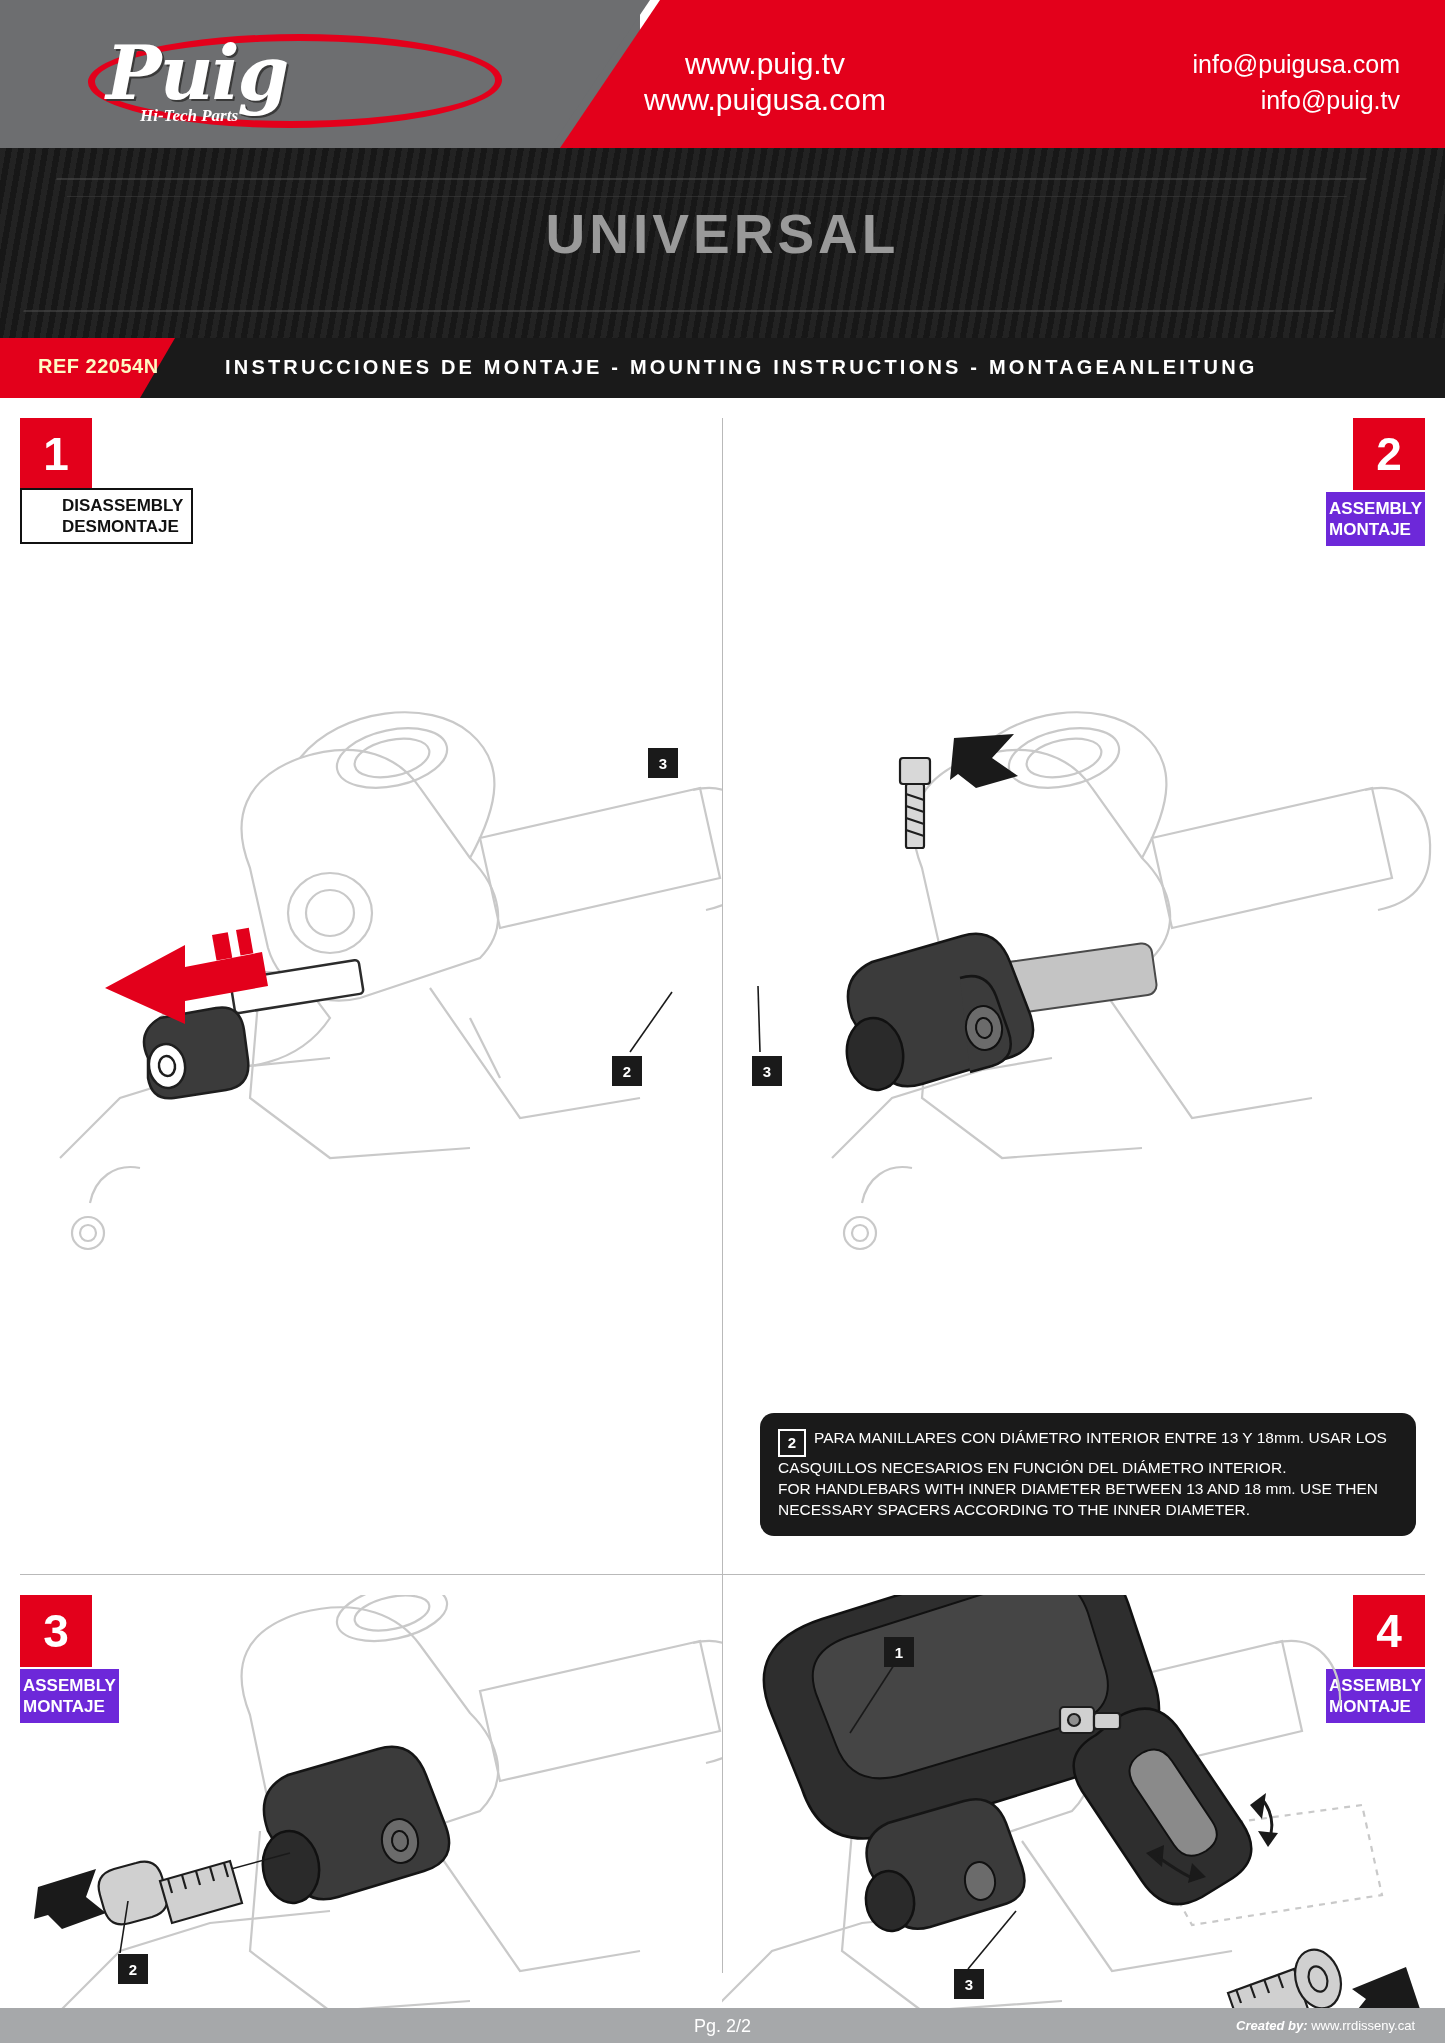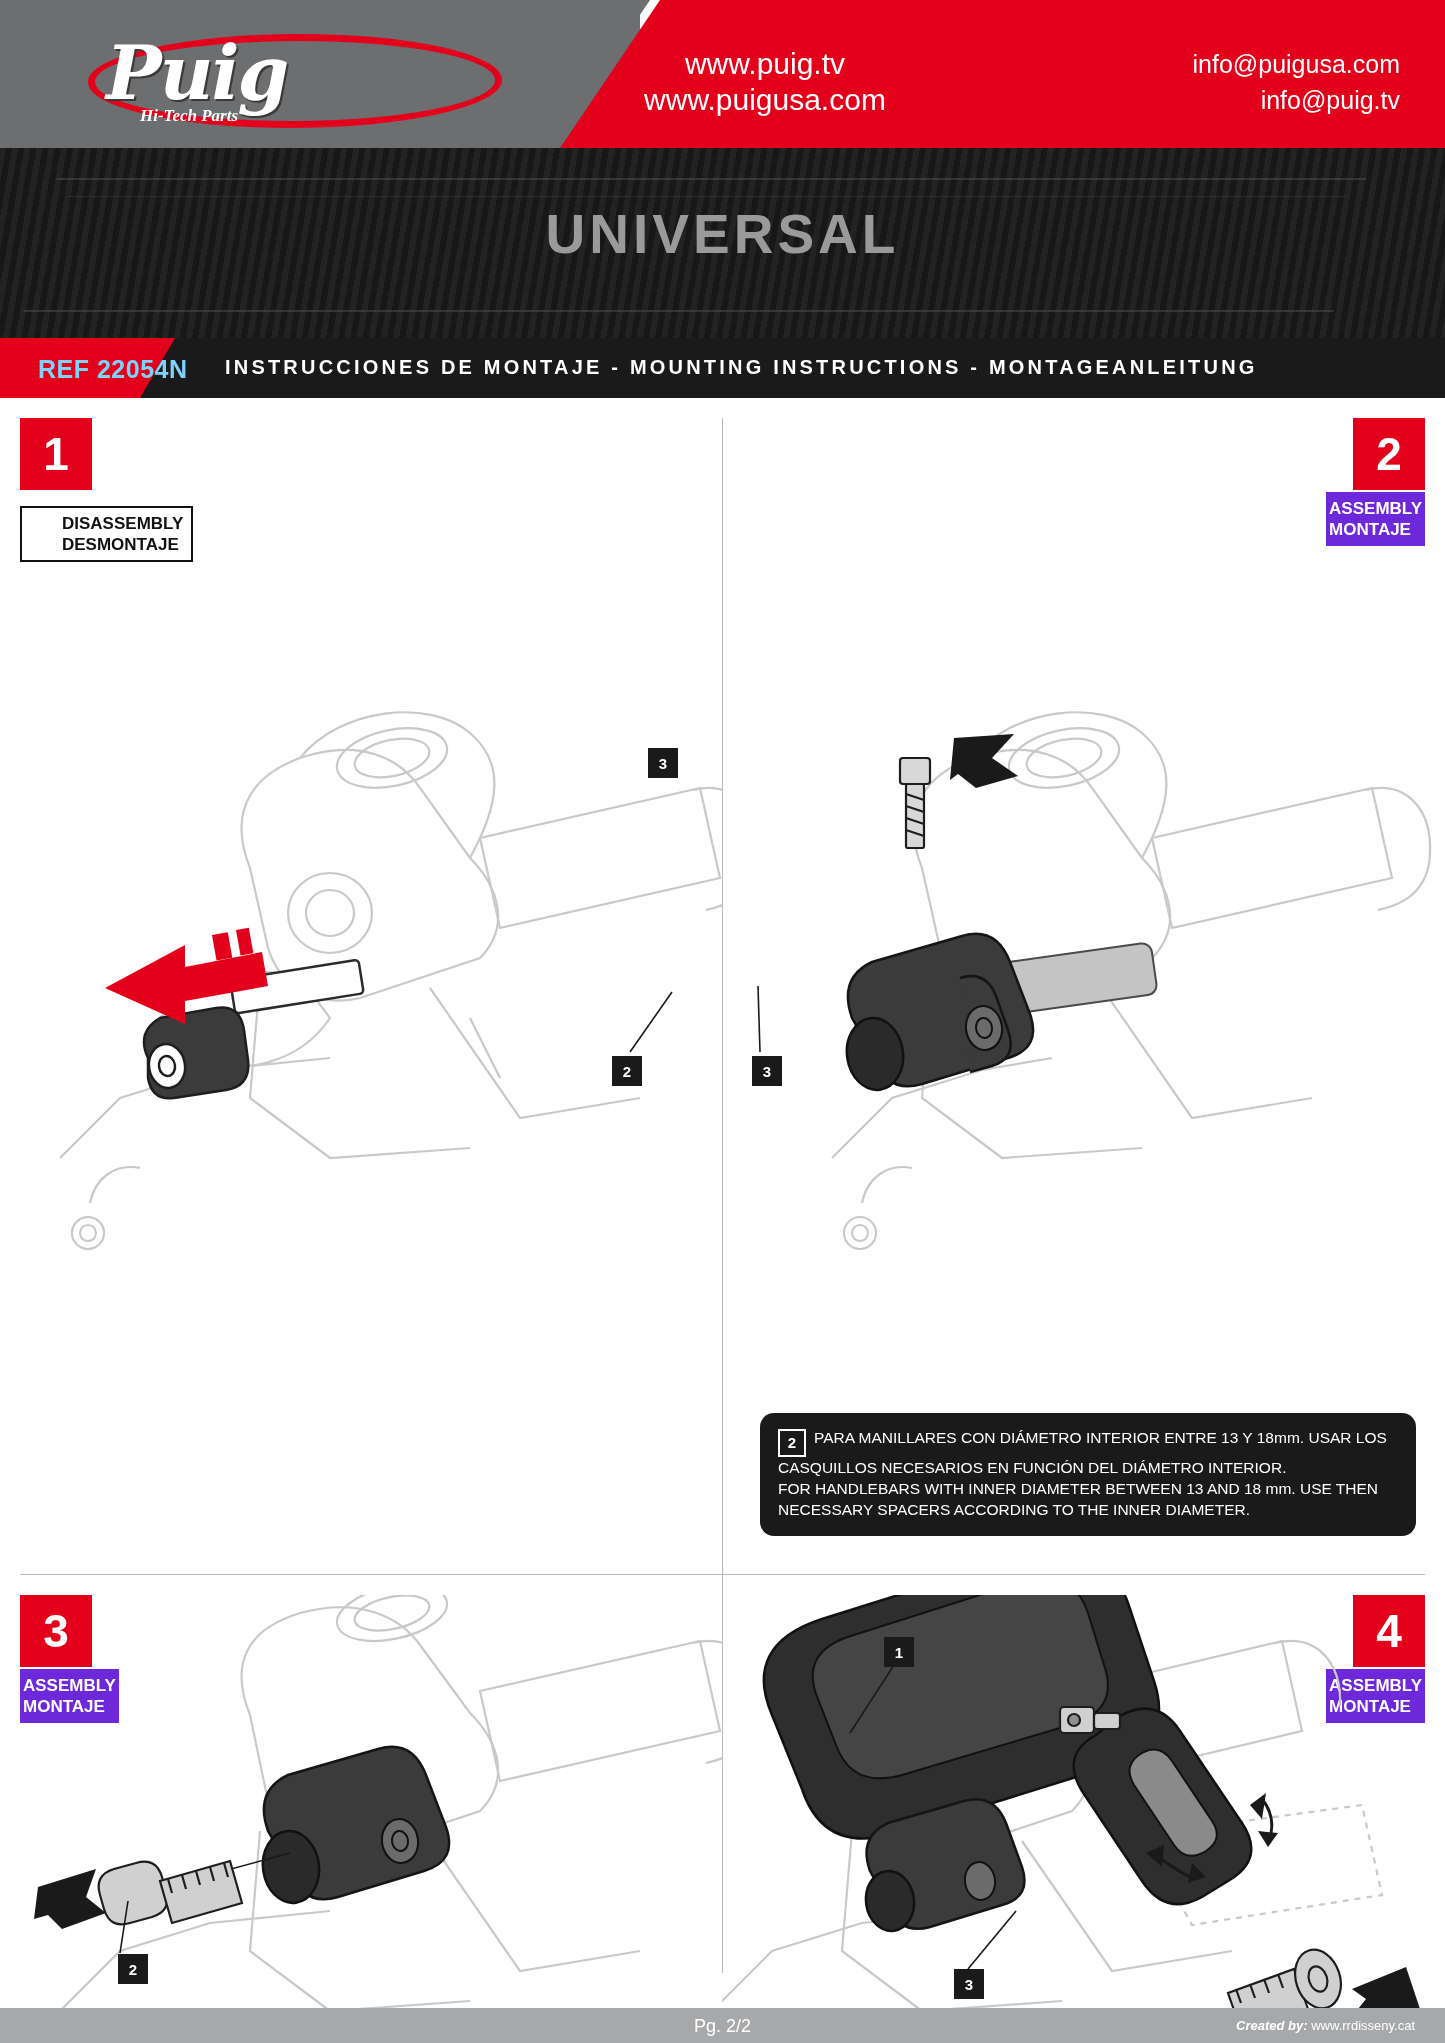--- a/index.html
+++ b/index.html
@@ -40,21 +40,21 @@
      transform:skewX(-14deg);opacity:.55;}
   .titleband .streak2{position:absolute;left:55px;top:48px;width:1280px;height:95px;
      border-top:1px solid #3a3a3a;transform:skewX(-14deg);opacity:.6;}
   .title-text{position:absolute;left:0;top:54px;width:100%;text-align:center;color:#9a9a9a;
      font-size:55px;font-weight:bold;letter-spacing:4px;}
 
   
   .refbar{position:relative;height:60px;width:100%;background:#1a1a1a;overflow:hidden;}
   .refbar .redtag{position:absolute;left:0;top:0;width:175px;height:60px;background:#e3001b;
      clip-path:polygon(0 0,175px 0,140px 100%,0 100%);}
-  .refbar .reftext{position:absolute;left:38px;top:17px;color:#7dd3fc;font-size:25px;font-weight:bold;letter-spacing:.5px;}
+  .refbar .reftext{position:absolute;left:38px;top:17px;color:#fef9c3;font-size:20px;font-weight:bold;letter-spacing:.5px;}
   .refbar .instr{position:absolute;left:225px;top:18px;color:#ffffff;font-size:20px;font-weight:bold;letter-spacing:3.2px;}
 
   
   .grid{position:relative;width:1445px;height:1610px;background:#ffffff;}
   .vline{position:absolute;left:722px;top:20px;width:1px;height:1555px;background:#b9b9b9;}
   .hline{position:absolute;left:20px;top:1176px;width:1405px;height:1px;background:#b9b9b9;}
 
   .quad{position:absolute;}
   .q1{left:0;top:0;width:722px;height:1176px;}
   .q2{left:722px;top:0;width:723px;height:1176px;}
@@ -125,21 +125,21 @@
     <div class="reftext">REF 22054N</div>
     <div class="instr">INSTRUCCIONES DE MONTAJE - MOUNTING INSTRUCTIONS - MONTAGEANLEITUNG</div>
   </div>
 
   <div class="grid">
     <div class="vline"></div>
     <div class="hline"></div>
 
     <div class="quad q1">
       <div class="stepnum" style="left:20px;top:20px;">1</div>
-      <div class="steplabel" style="left:20px;top:108px;padding-left:40px;">DISASSEMBLY
+      <div class="steplabel" style="left:20px;top:90px;padding-left:40px;">DISASSEMBLY
 DESMONTAJE</div>
 
       <svg width="722" height="1100" style="position:absolute;left:0;top:60px;">
         <g fill="none" stroke="#c9c9c9" stroke-width="2.2">
           <path d="M250 410 C230 360 245 320 300 300 C360 280 400 300 420 330 L470 400 C500 430 510 470 480 500 L360 540 C320 550 280 530 268 490 Z"></path>
           <path d="M300 300 C340 250 430 240 470 275 C505 305 500 345 470 400"></path>
           <ellipse cx="392" cy="300" rx="56" ry="28" transform="rotate(-12 392 300)"></ellipse>
           <ellipse cx="392" cy="300" rx="38" ry="18" transform="rotate(-12 392 300)"></ellipse>
           <path d="M480 380 L700 330 L720 420 L500 470 Z"></path>
           <path d="M693 332 C735 322 760 352 758 395 C757 430 735 446 706 452"></path>

